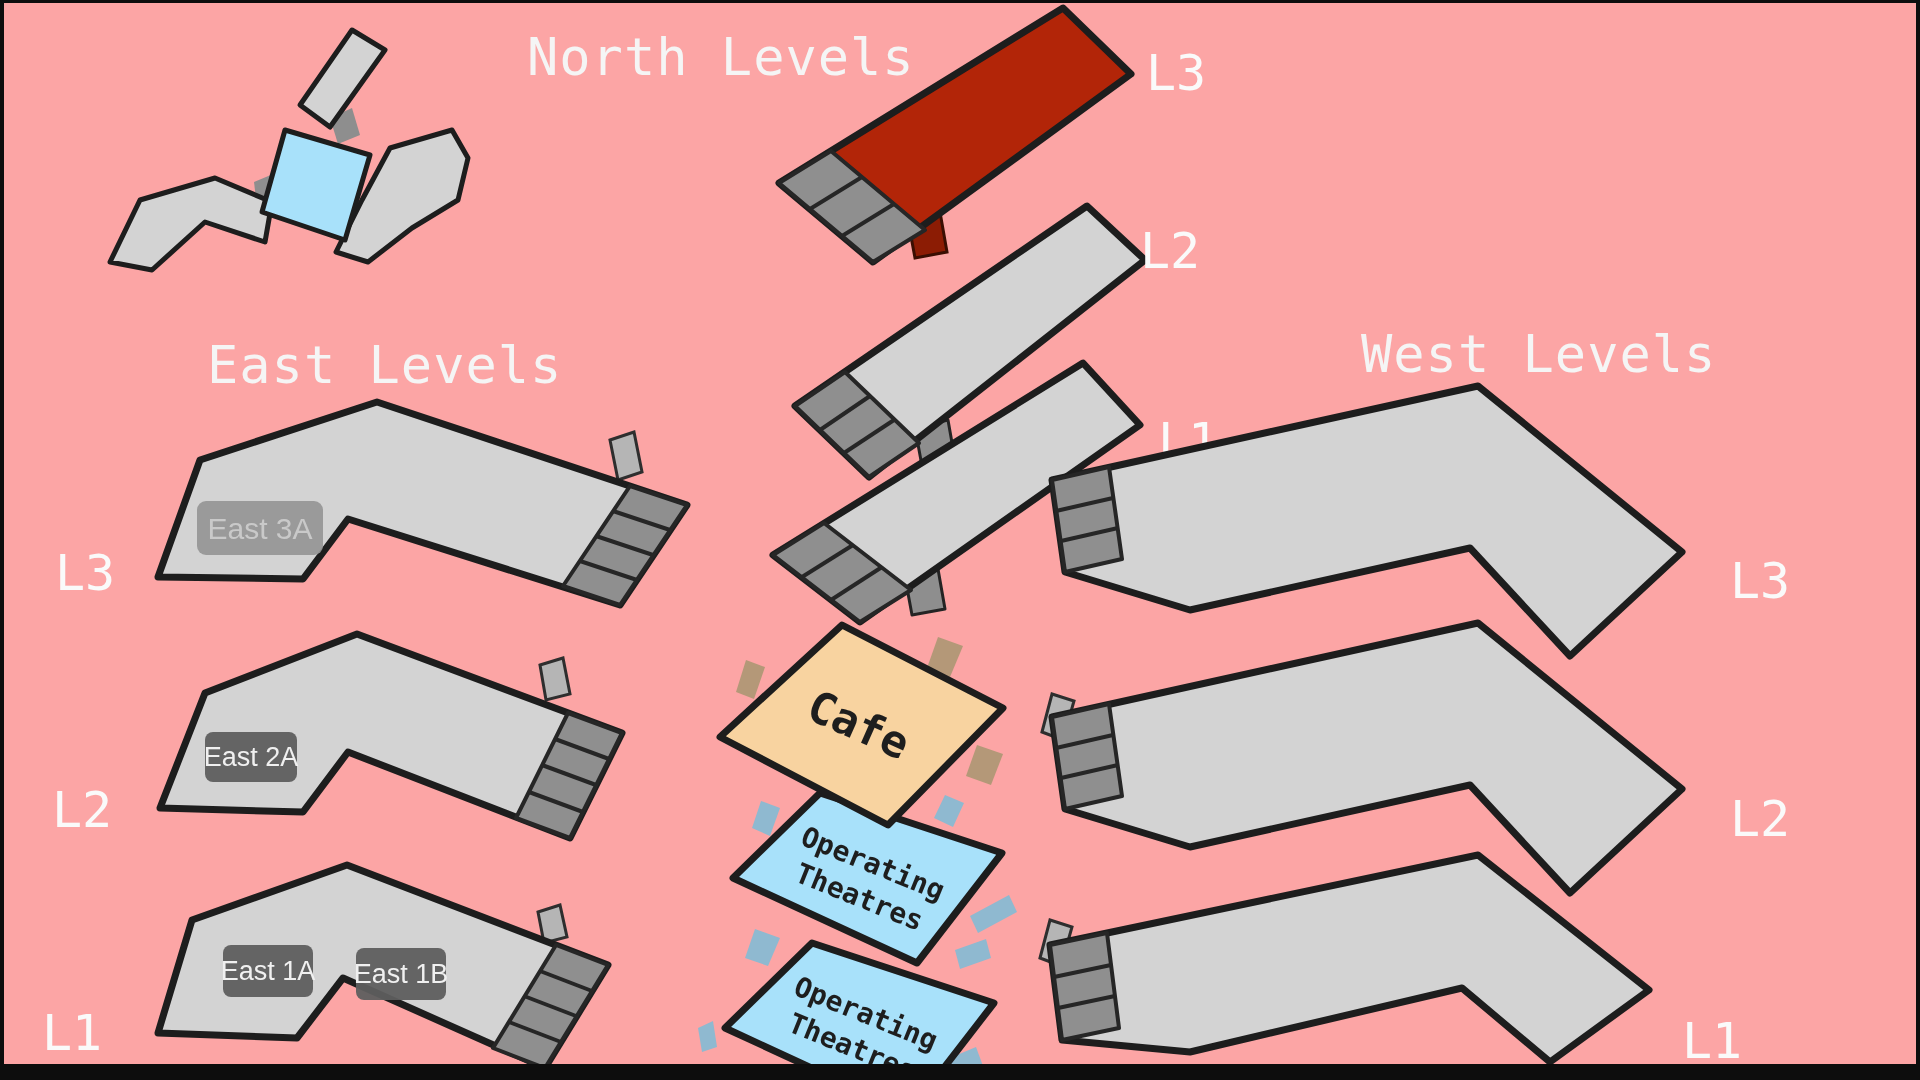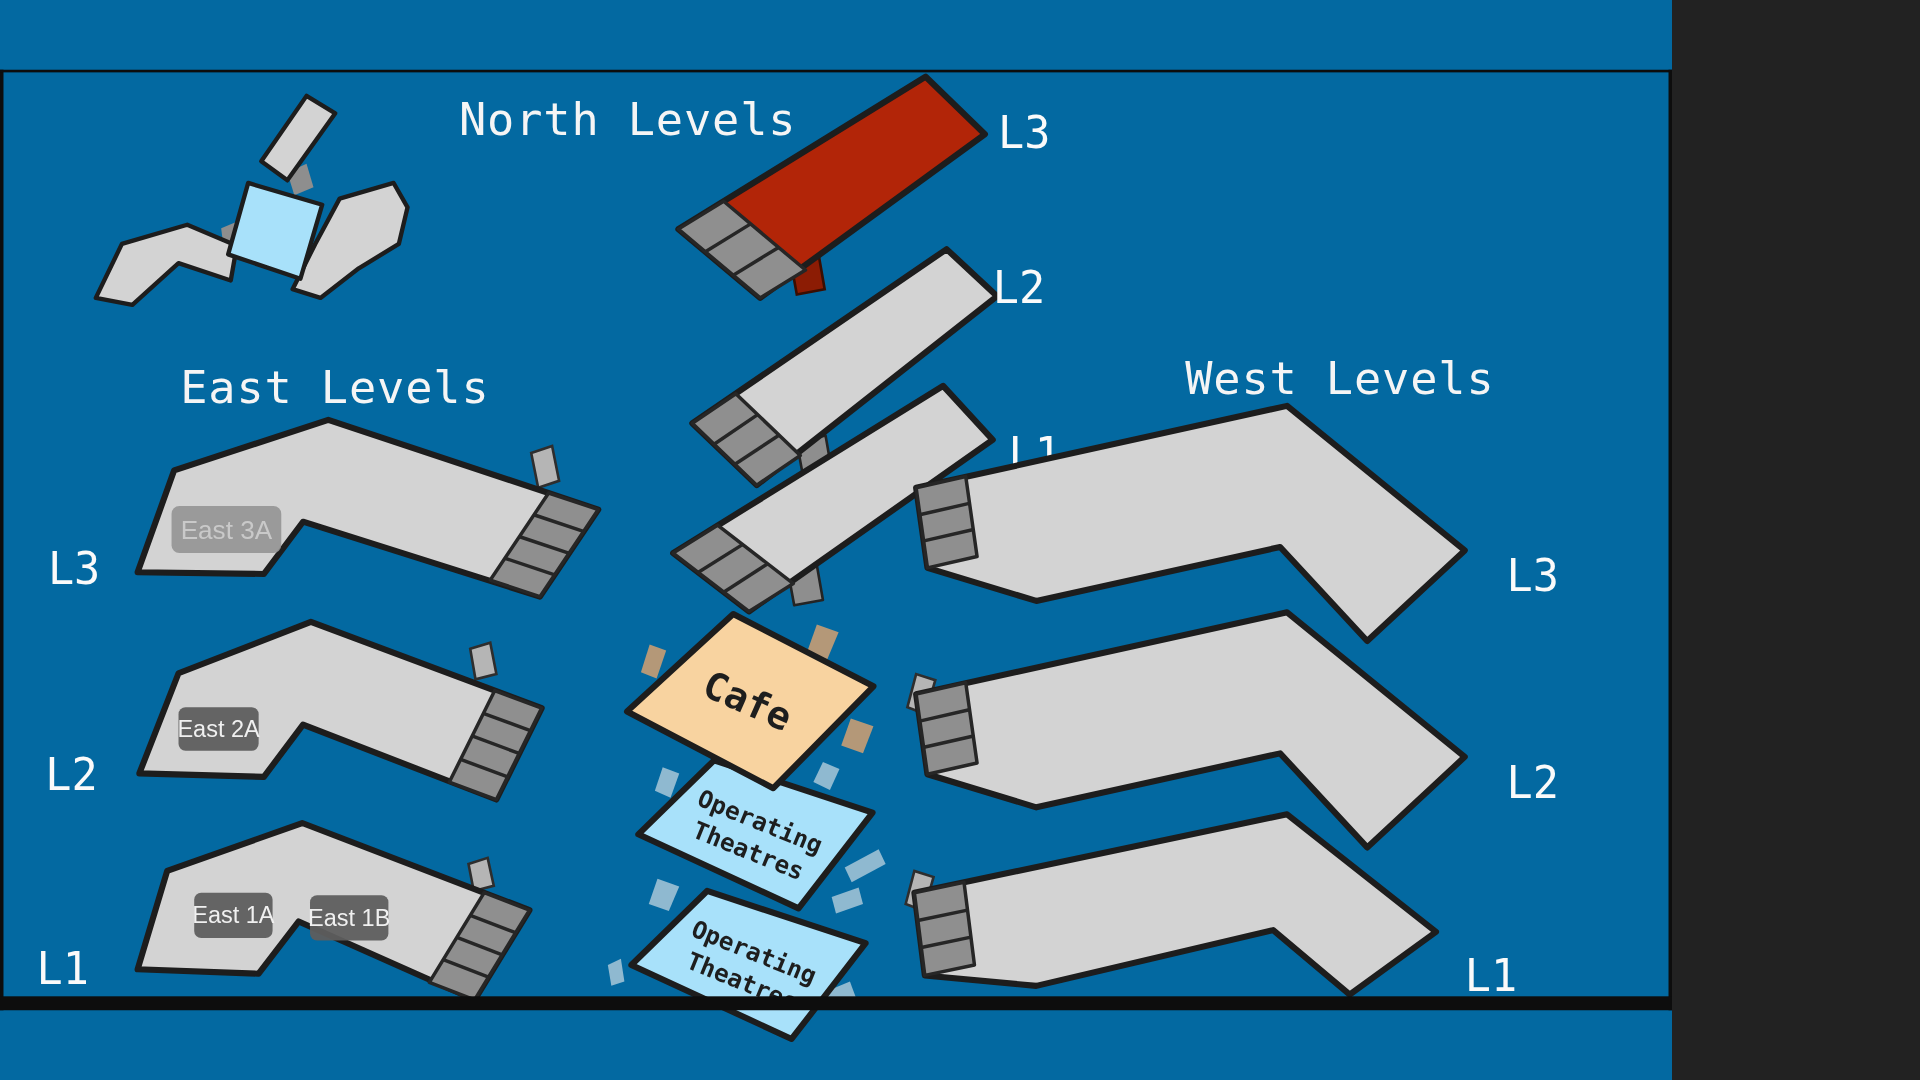--- a/index.html
+++ b/index.html
@@ -1,18 +1,18 @@
 <!DOCTYPE html>
 <html><head>
 <meta charset="utf-8">
 <style>
   html,body { margin:0; padding:0; background:#222; }
   .stage {
-    position:relative; width:1672px; height:1080px; overflow:hidden;
-    background:#0369a1;
+    position:relative; width:1920px; height:1080px; overflow:hidden;
+    background:#fca5a5;
     font-family:"DejaVu Sans Mono", monospace;
   }
   svg { display:block; width:100%; height:100%; }
 
   .bld   { fill:#d3d3d3; stroke:#1d1d1d; stroke-width:7; stroke-linejoin:round; }
   .bld-red { fill:#b22508; }
   .stairs { fill:#8f8f8f; stroke:#262626; stroke-width:4; stroke-linejoin:round; }
   .stair-line { stroke:#262626; stroke-width:4; fill:none; }
   .tab      { fill:#8e8e8e; stroke:#242424; stroke-width:3; stroke-linejoin:round; }
   .tab-light{ fill:#b5b5b5; stroke:#2e2e2e; stroke-width:3; }

